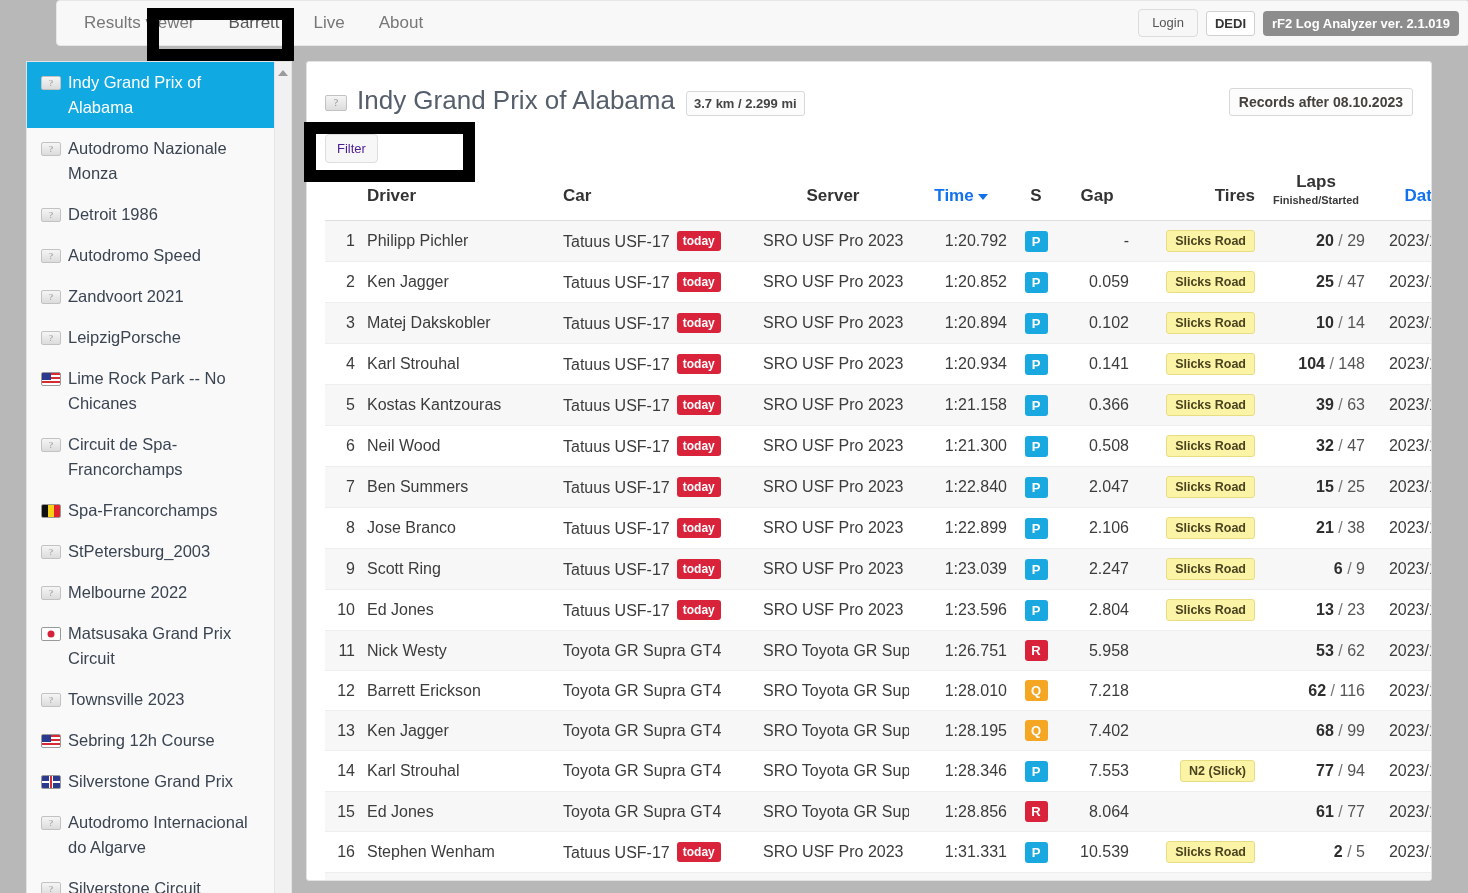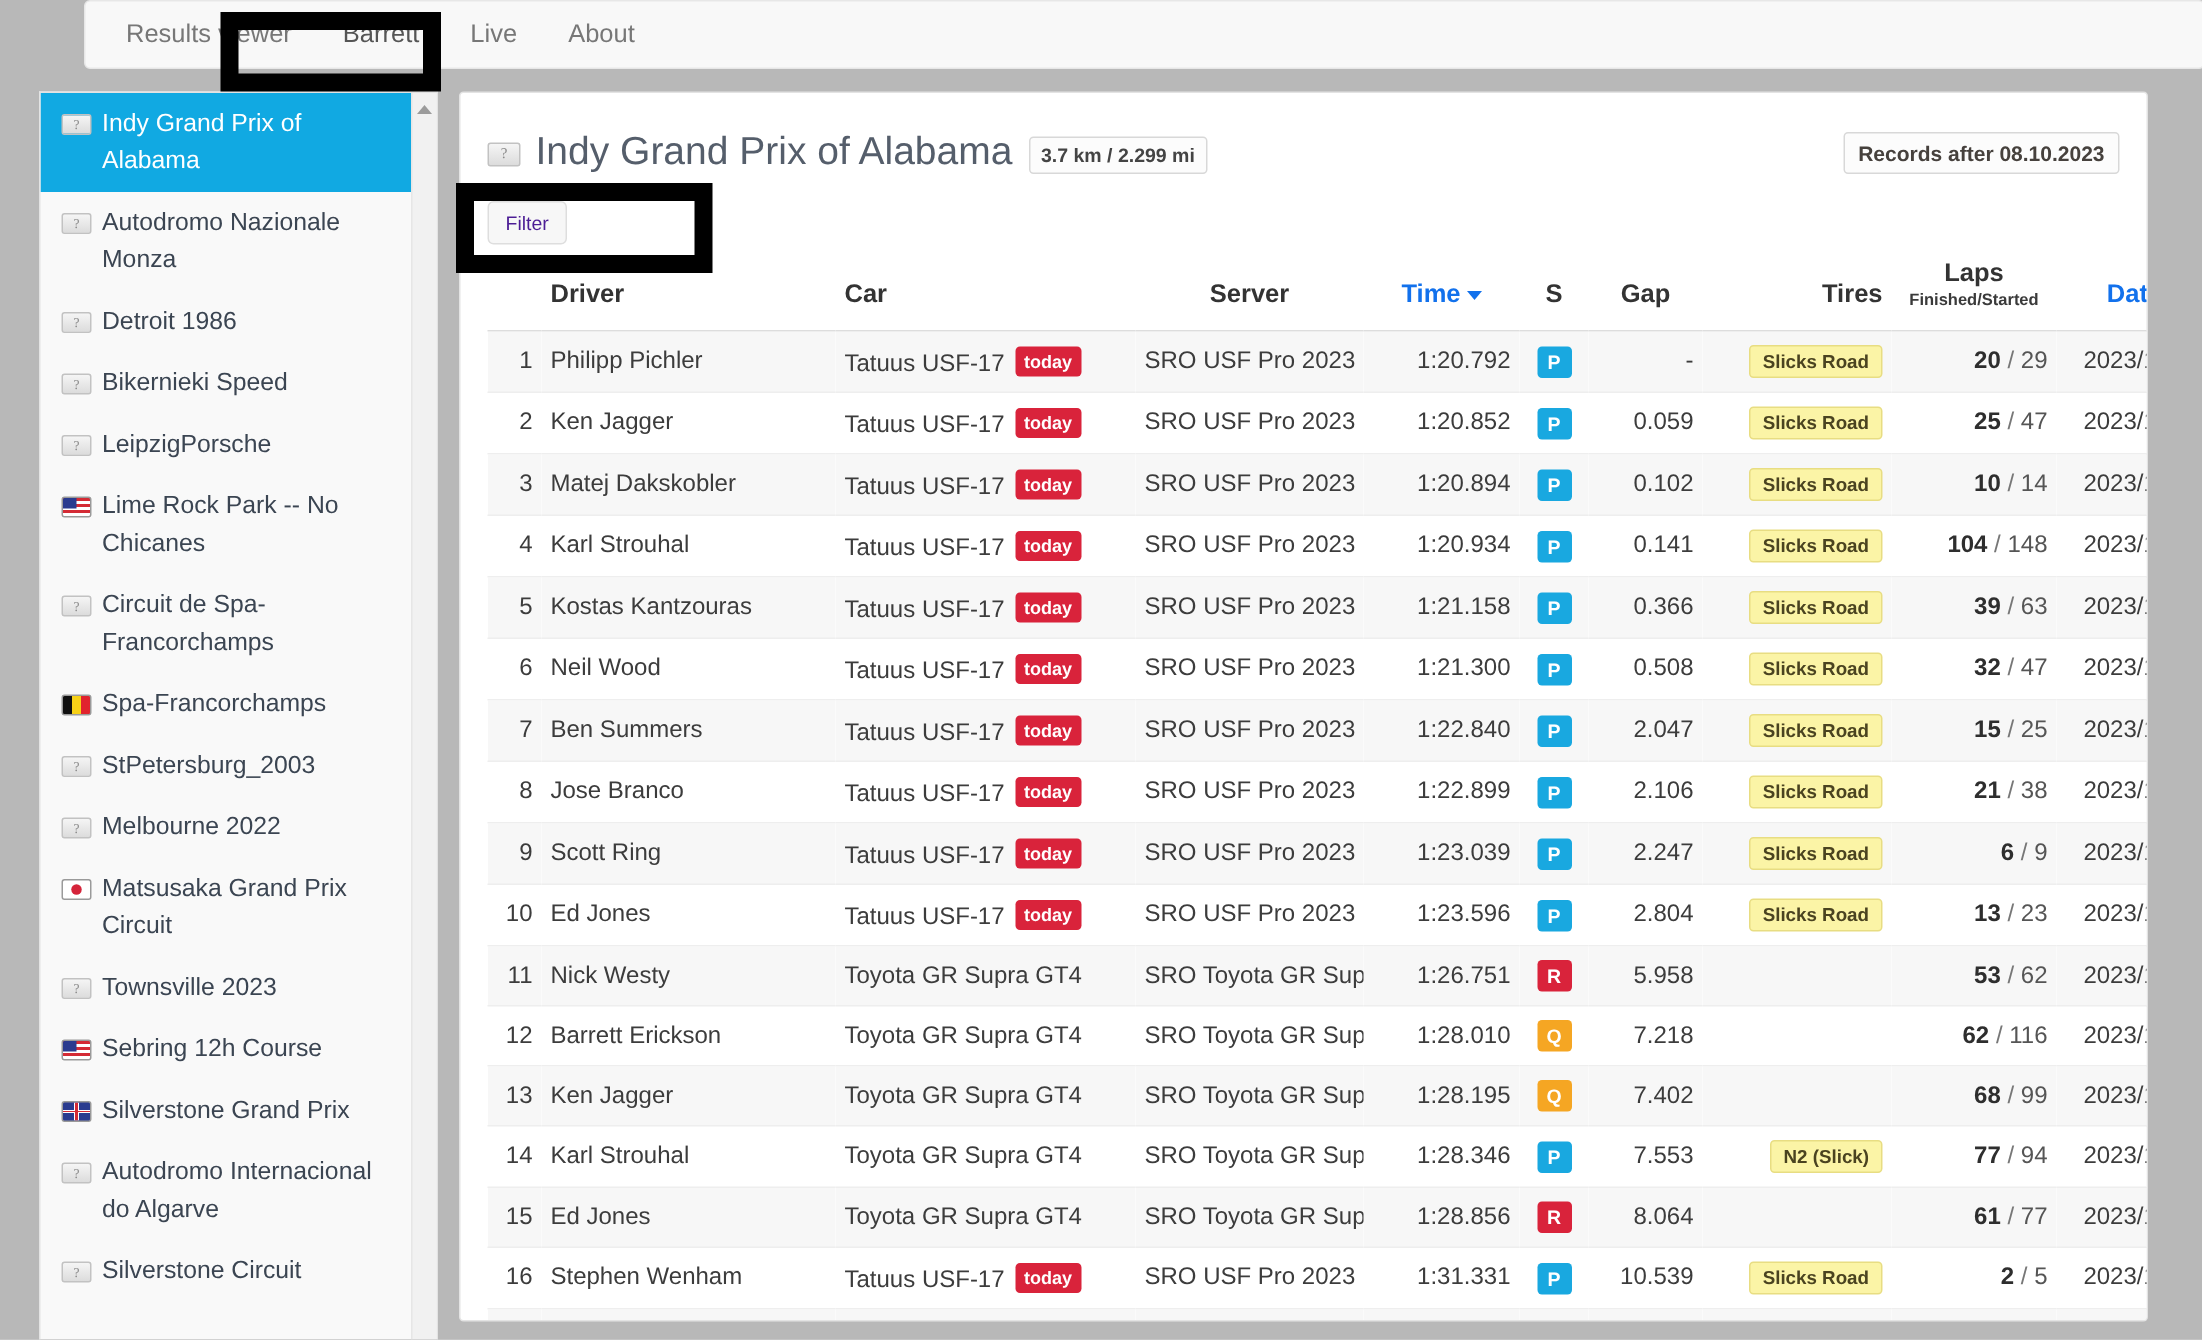--- a/index.html
+++ b/index.html
@@ -377,39 +377,48 @@
 
 <div id="root">
 
   <div class="navbar">
     <div class="nav-links" id="nav-links">
         <a class="nav-link">Results viewer</a>
         <a class="nav-link active">Barrett</a>
         <a class="nav-link">Live</a>
         <a class="nav-link">About</a>
       </div>
+    <div class="nav-right">
+      <button class="btn-login">Login</button>
+      <span class="badge-dedi">DEDI</span>
+      <span class="badge-ver">rF2 Log Analyzer ver. 2.1.019</span>
+    </div>
   </div>
 
   <div class="sidebar">
     <div class="sb-list" id="sb-list">
         <div class="sb-item active">
           <span class="sb-icon ic-unknown"></span>
           <span class="sb-label">Indy Grand Prix of Alabama</span>
         </div>
         <div class="sb-item">
           <span class="sb-icon ic-unknown"></span>
           <span class="sb-label">Autodromo Nazionale Monza</span>
         </div>
         <div class="sb-item">
           <span class="sb-icon ic-unknown"></span>
           <span class="sb-label">Detroit 1986</span>
         </div>
         <div class="sb-item">
           <span class="sb-icon ic-unknown"></span>
-          <span class="sb-label">Bikernieki Speed</span>
+          <span class="sb-label">Autodromo Speed</span>
+        </div>
+        <div class="sb-item">
+          <span class="sb-icon ic-unknown"></span>
+          <span class="sb-label">Zandvoort 2021</span>
         </div>
         <div class="sb-item">
           <span class="sb-icon ic-unknown"></span>
           <span class="sb-label">LeipzigPorsche</span>
         </div>
         <div class="sb-item">
           <span class="sb-icon ic-us"></span>
           <span class="sb-label">Lime Rock Park -- No Chicanes</span>
         </div>
         <div class="sb-item">

